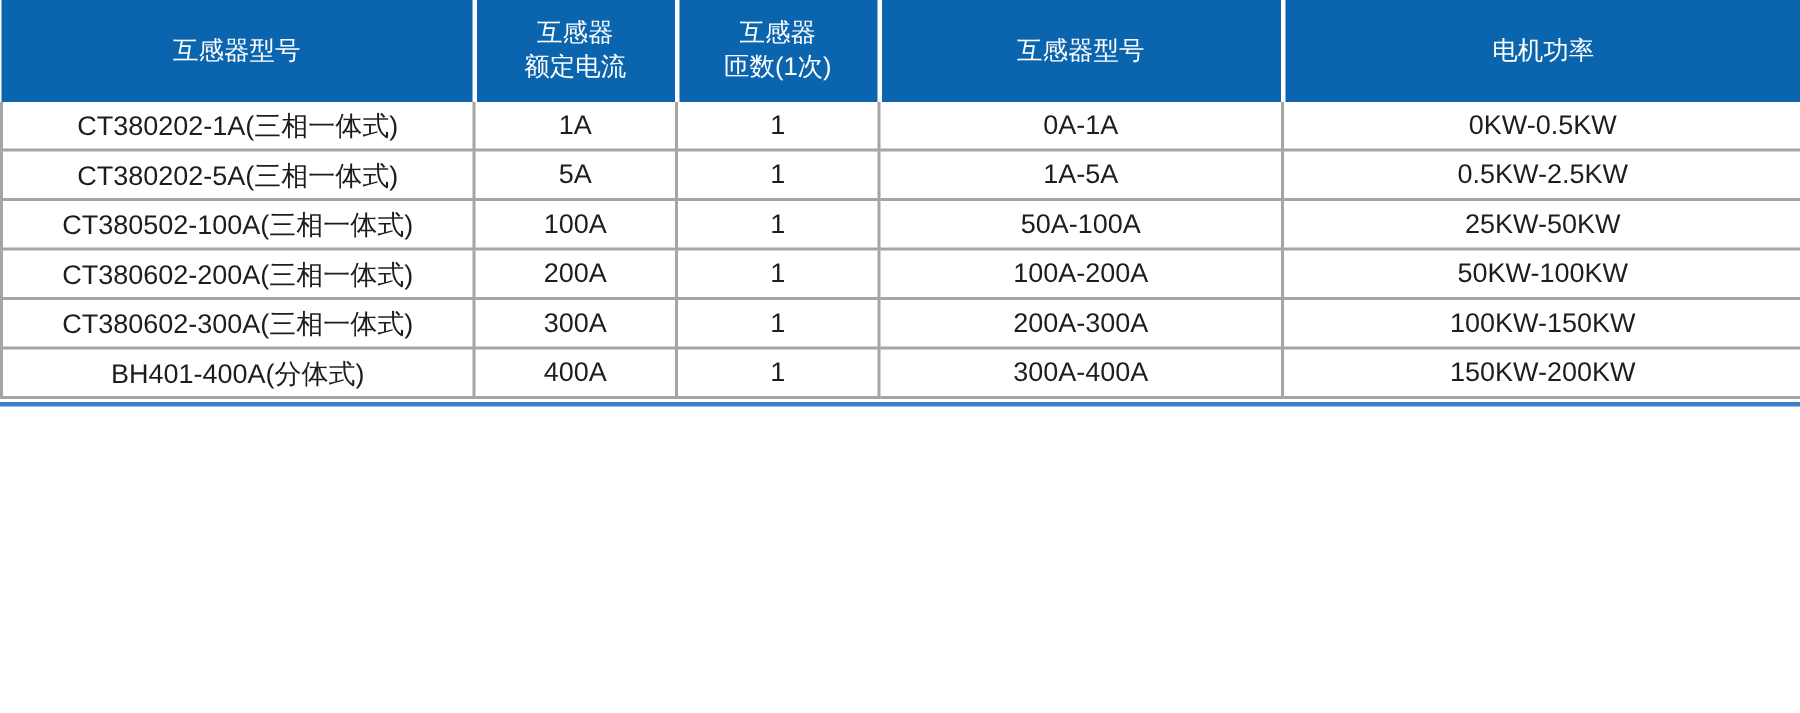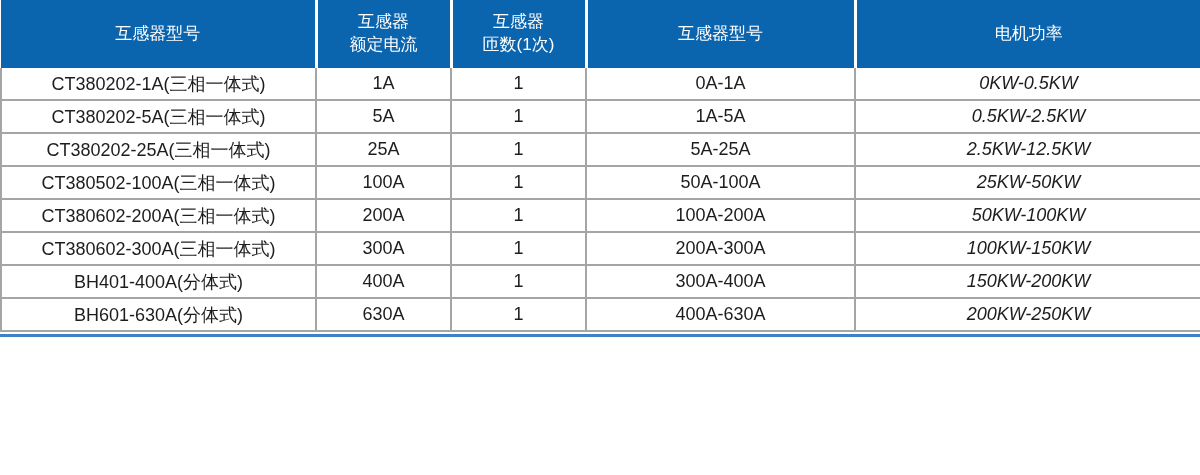--- a/index.html
+++ b/index.html
@@ -45,21 +45,21 @@
     padding: 0;
     font-size: 18px;
     color: #1D1D1D;
     text-align: center;
     vertical-align: middle;
     border-bottom: 2px solid #A5A5A5;
     border-right: 2px solid #A5A5A5;
     background: #ffffff;
   }
   .spec-table td:first-child { border-left: 2px solid #A5A5A5; }
-  .spec-table td:last-child { border-right: none; font-style: italic; }
+  .spec-table td:last-child { border-right: none; }
 
   .accent-line {
     width: 1200px;
     height: 3px;
     background: #3E82C4;
     margin-top: 2px;
   }
 </style>
 </head>
 <body>
@@ -107,27 +107,20 @@
   </tr>
 
   <tr>
     <td>CT380202-5A(三相一体式)</td>
     <td>5A</td>
     <td>1</td>
     <td>1A-5A</td>
     <td>0.5KW-2.5KW</td>
   </tr>
 
-  <tr>
-    <td>CT380202-25A(三相一体式)</td>
-    <td>25A</td>
-    <td>1</td>
-    <td>5A-25A</td>
-    <td>2.5KW-12.5KW</td>
-  </tr>
 
 
   <tr>
     <td>CT380502-100A(三相一体式)</td>
     <td>100A</td>
     <td>1</td>
     <td>50A-100A</td>
     <td>25KW-50KW</td>
   </tr>
 
@@ -150,24 +143,17 @@
 
   <tr>
     <td>BH401-400A(分体式)</td>
     <td>400A</td>
     <td>1</td>
     <td>300A-400A</td>
     <td>150KW-200KW</td>
   </tr>
 
 
-  <tr>
-    <td>BH601-630A(分体式)</td>
-    <td>630A</td>
-    <td>1</td>
-    <td>400A-630A</td>
-    <td>200KW-250KW</td>
-  </tr>
 
 </tbody>
   </table>
   <div class="accent-line"></div>
 </div>
 
 </body></html>

